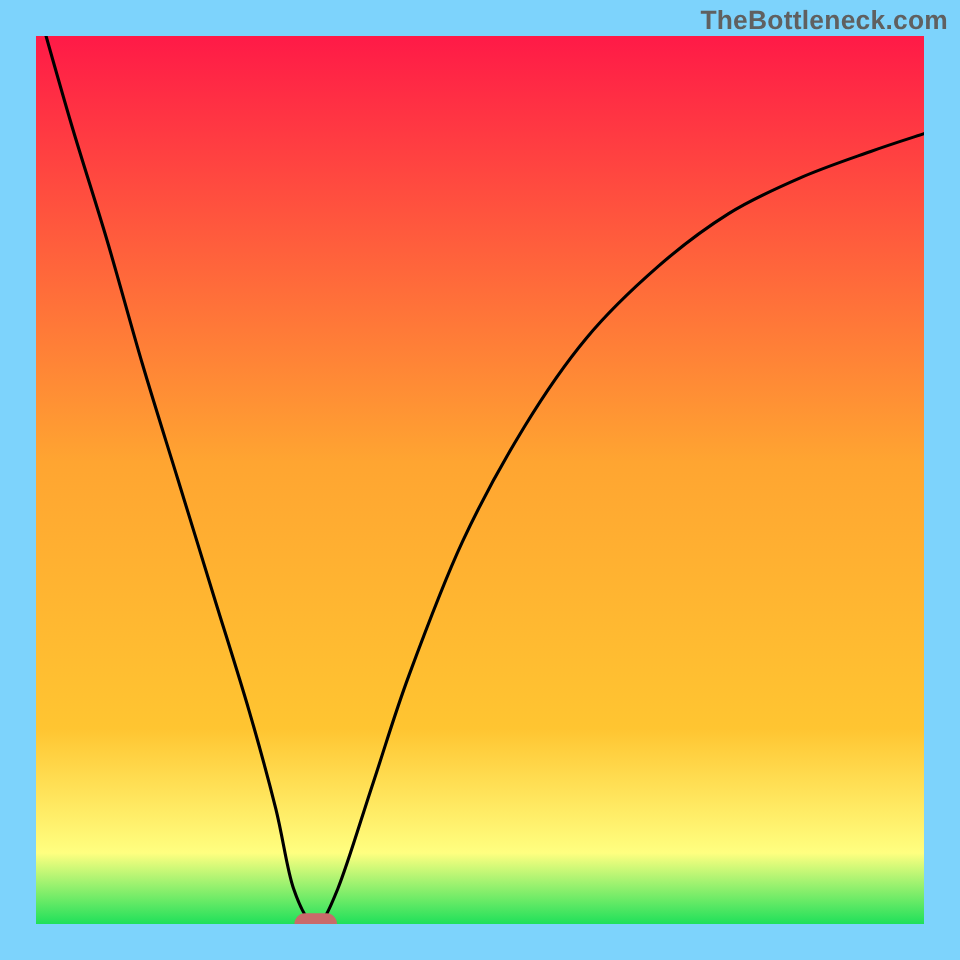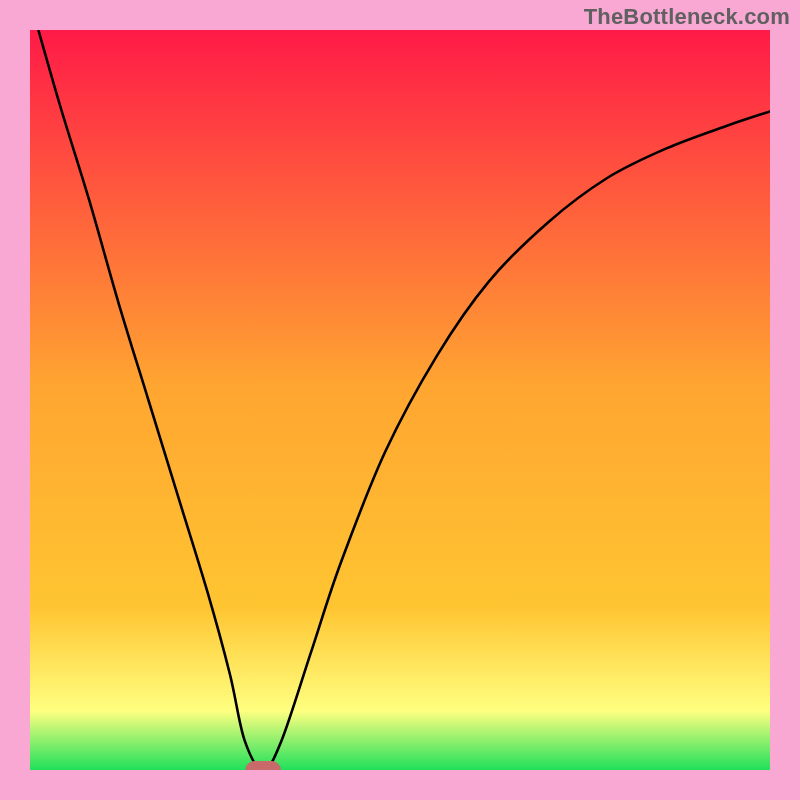--- a/index.html
+++ b/index.html
@@ -8,21 +8,21 @@
     width: 800px;
     height: 800px;
     overflow: hidden;
     background: #000;
     font-family: Arial, Helvetica, sans-serif;
   }
   .frame {
     position: relative;
     width: 800px;
     height: 800px;
-    background: #f9a8d4;
+    background: #7dd3fc;
   }
   .watermark {
     position: absolute;
     top: 4px;
     right: 10px;
     color: #606060;
     font-size: 22px;
     font-weight: 600;
     letter-spacing: 0.2px;
     z-index: 5;

